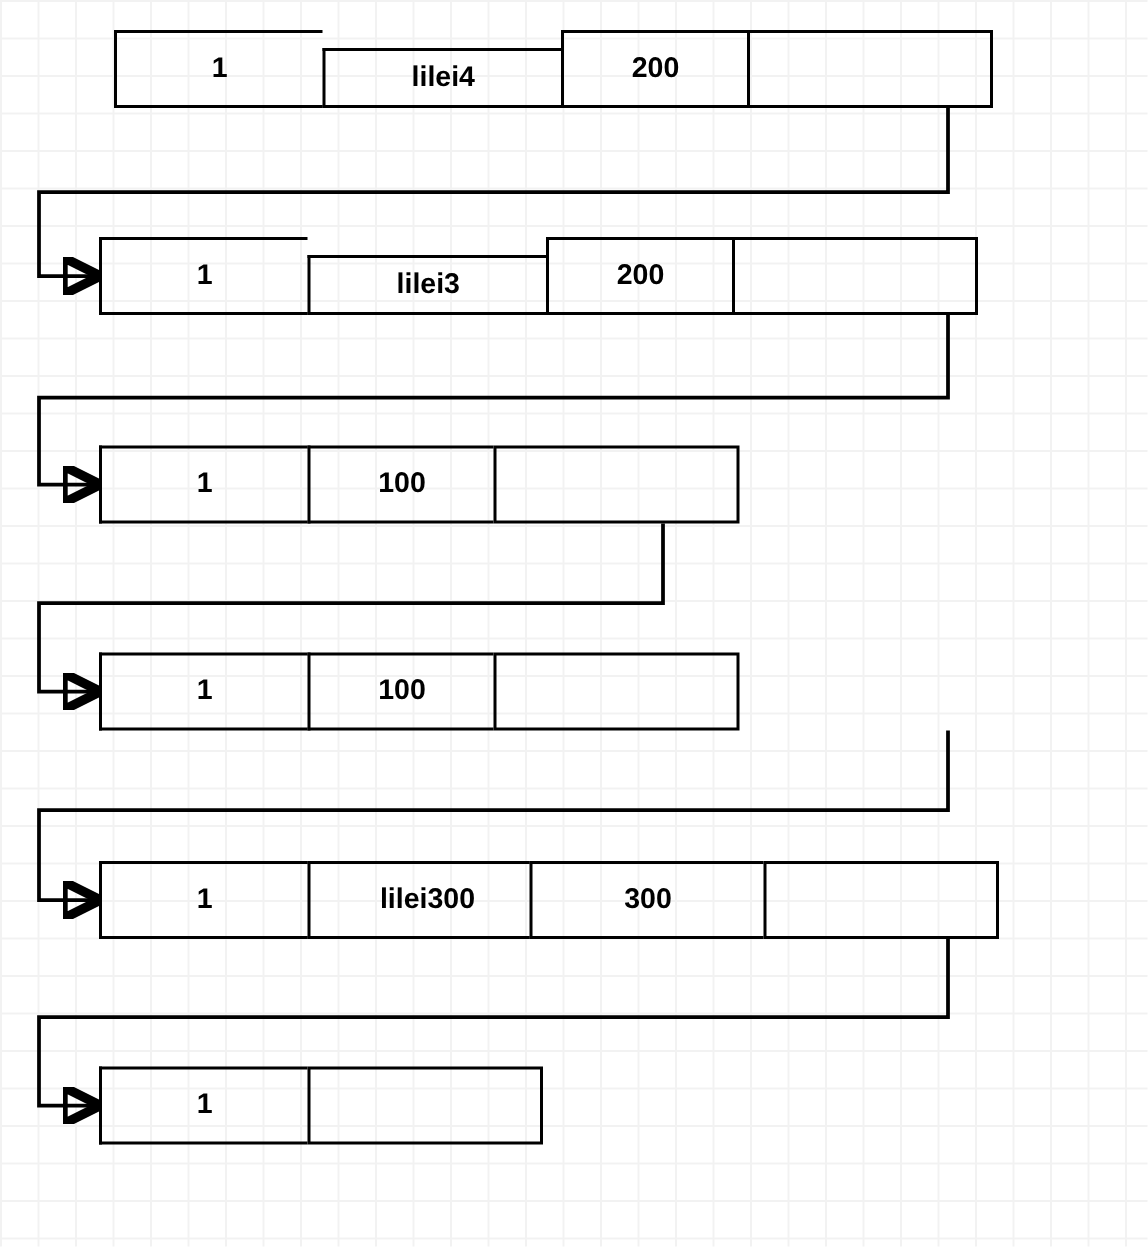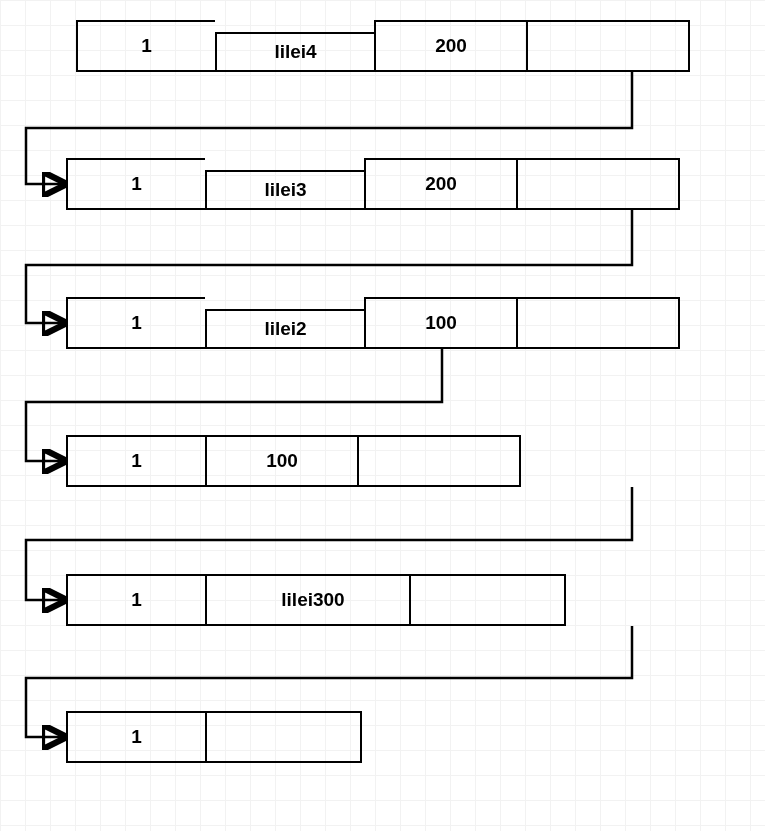--- a/index.html
+++ b/index.html
@@ -28,25 +28,25 @@
       justify-content: center;
       font-size: 19px;
       font-weight: 700;
       color: #000;
     }
     .cell:last-child {
       border-right: 2.5px solid #000;
     }
     .c0 { width: 139px; }
     .c1 { width: 159px; margin-top: 12px; }
-    .c2 { width: 152px; }
+    .c2 { width: 124px; }
     .c3 { width: 164px; }
 
     .c0b { width: 139px; }
-    .c1b { width: 204px; padding-left: 10px; }
+    .c1b { width: 148px; padding-left: 10px; }
     .c2b { width: 156px; }
     .c3b { width: 157px; }
 
     svg.connector {
       position: absolute;
       left: 0;
       top: 0;
       width: 765px;
       height: 831px;
       pointer-events: none;
@@ -87,33 +87,33 @@
 
 <div class="row" style="left:66px; top:158px;">
   <div class="cell c0">1</div>
   <div class="cell c1">lilei3</div>
   <div class="cell c2">200</div>
   <div class="cell c3"></div>
 </div>
 
 <div class="row" style="left:66px; top:297px;">
   <div class="cell c0">1</div>
-  <div class="cell c1">lilei2</div>
   <div class="cell c2">100</div>
   <div class="cell c3"></div>
 </div>
 
 <div class="row" style="left:66px; top:435px;">
   <div class="cell c0">1</div>
   <div class="cell c2">100</div>
   <div class="cell c3"></div>
 </div>
 
 <div class="row" style="left:66px; top:574px;">
   <div class="cell c0b">1</div>
   <div class="cell c1b">lilei300</div>
+  <div class="cell c2b">300</div>
   <div class="cell c3b"></div>
 </div>
 
 <div class="row" style="left:66px; top:711px;">
   <div class="cell c0b">1</div>
   <div class="cell c3b"></div>
 </div>
 
 </body></html>

